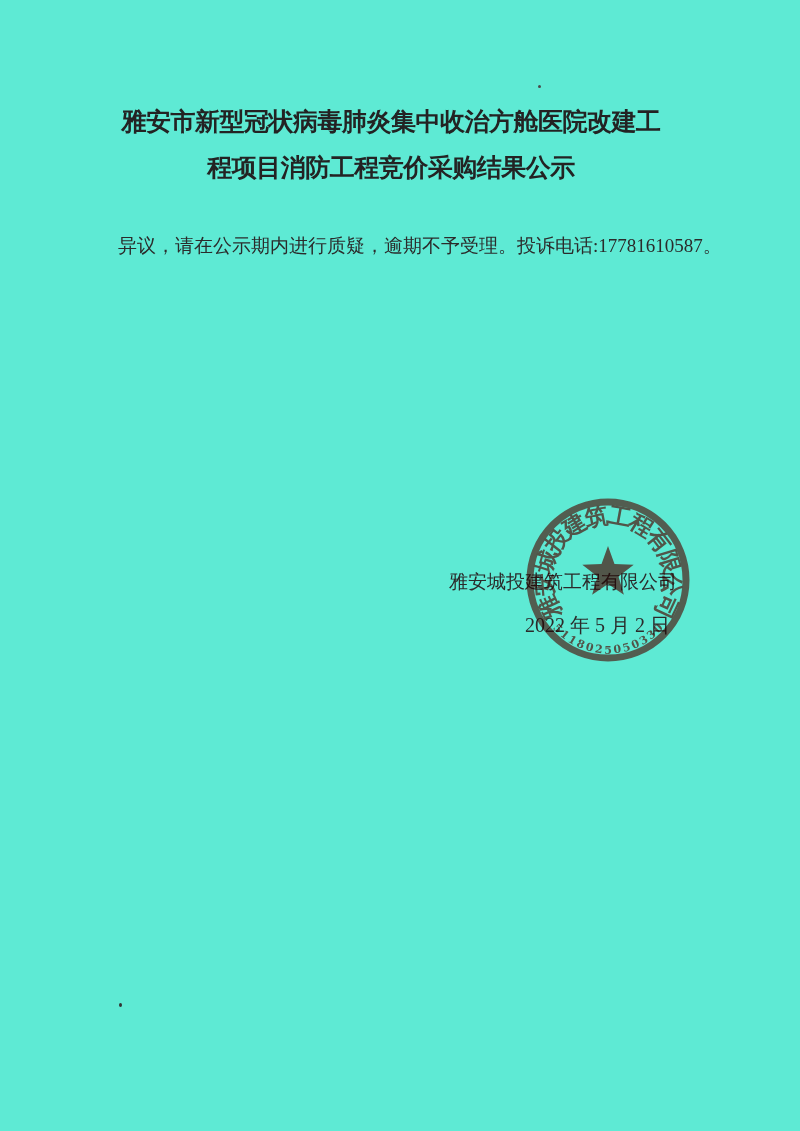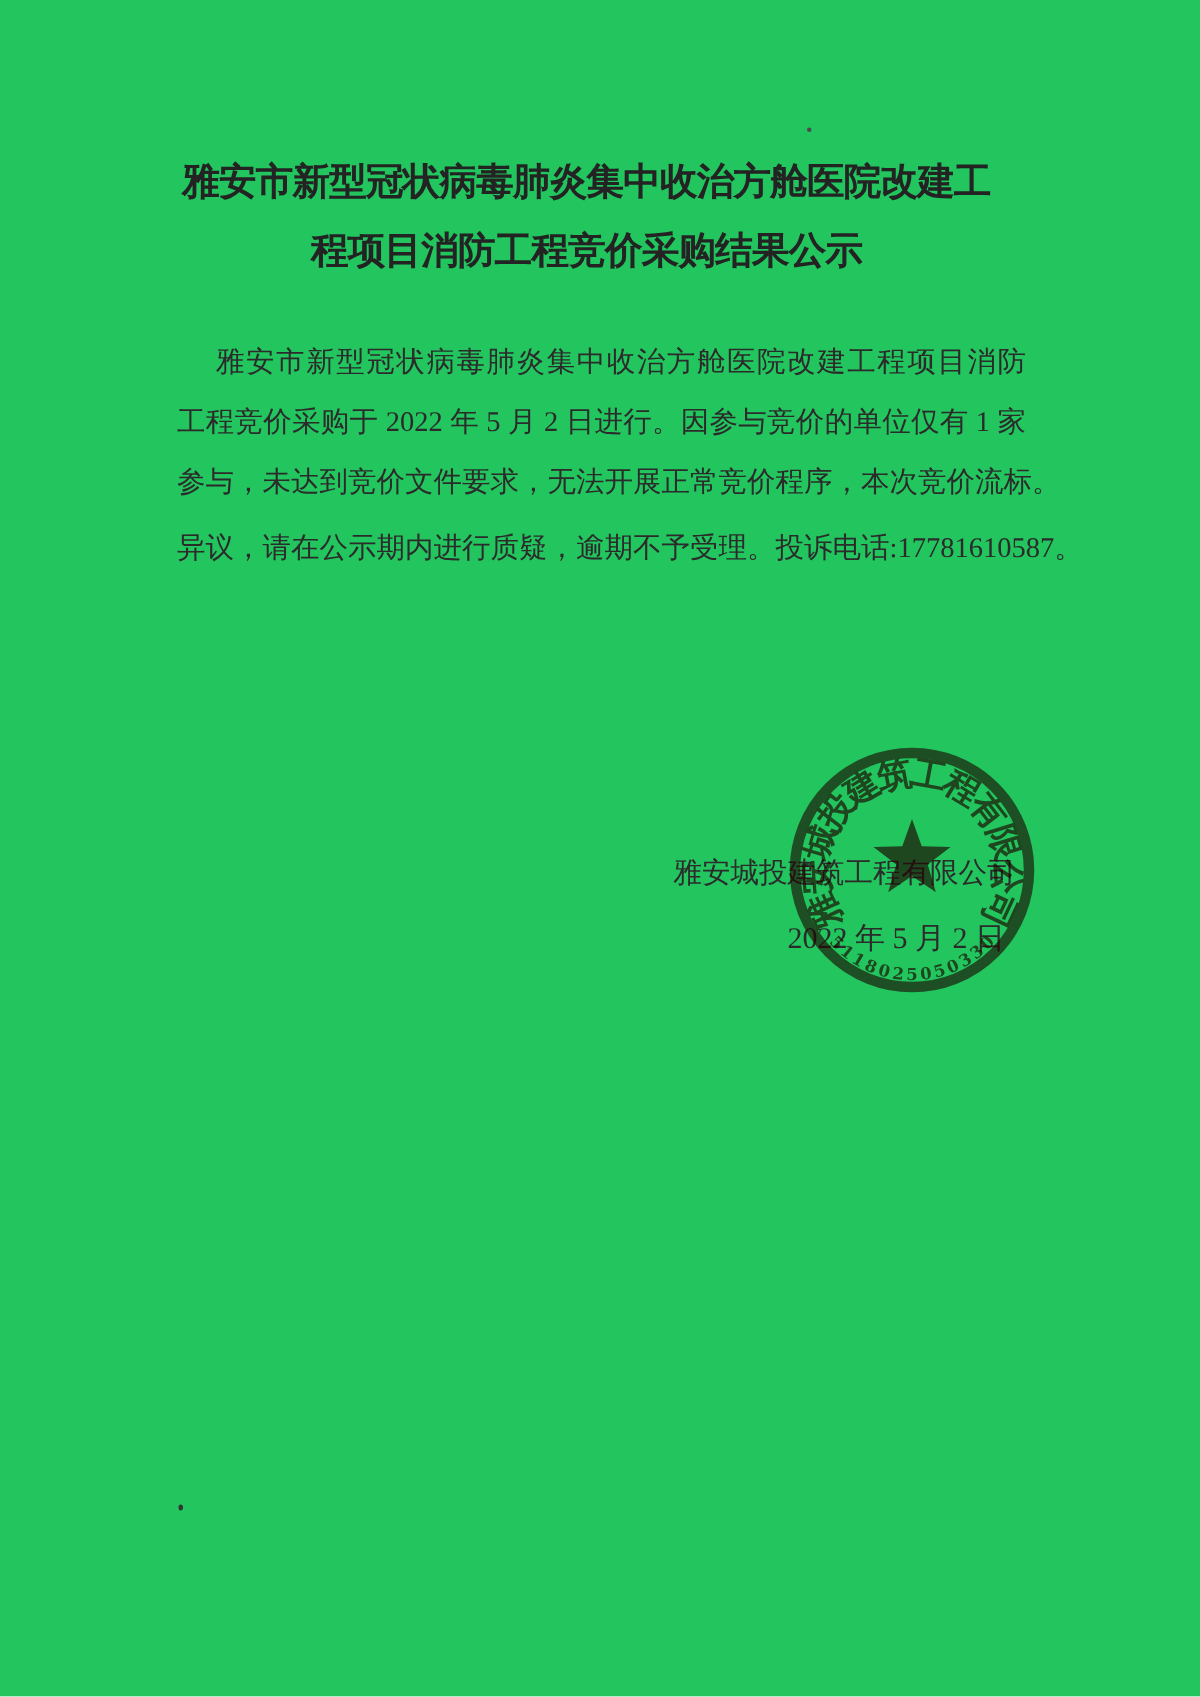--- a/index.html
+++ b/index.html
@@ -1,20 +1,20 @@
 <!DOCTYPE html>
 <html><head>
 <meta charset="utf-8">
 <style>
   html, body { margin: 0; padding: 0; background: #ffffff; }
   .page {
     position: relative;
     width: 800px;
     height: 1131px;
-    background: #22c55e;
+    background: #5eead4;
     overflow: hidden;
     font-family: "Liberation Serif", serif;
     color: #2e2e2e;
   }
   .title-block {
     position: absolute;
     left: 0; top: 98px;
     width: 800px;
     text-align: center;
     transform: translateX(-9px);
@@ -91,25 +91,20 @@
 <body>
 
 <div class="page">
 
   <div class="title-block">
     <div>雅安市新型冠状病毒肺炎集中收治方舱医院改建工</div>
     <div>程项目消防工程竞价采购结果公示</div>
   </div>
 
   <div class="body-block">
-    <div class="para1">
-      <div class="line indent">雅安市新型冠状病毒肺炎集中收治方舱医院改建工程项目消防</div>
-      <div class="line">工程竞价采购于 2022 年 5 月 2 日进行。因参与竞价的单位仅有 1 家</div>
-      <div class="line">参与，未达到竞价文件要求，无法开展正常竞价程序，本次竞价流标。</div>
-    </div>
     <div class="para2">
       <div class="line">异议，请在公示期内进行质疑，逾期不予受理。投诉电话:17781610587。</div>
     </div>
   </div>
 
   <div class="signature-company">雅安城投建筑工程有限公司</div>
   <div class="signature-date">2022 年 5 月 2 日</div>
 
   <div class="seal">
     <svg id="seal-svg" width="168" height="168" viewBox="0 0 168 168">

